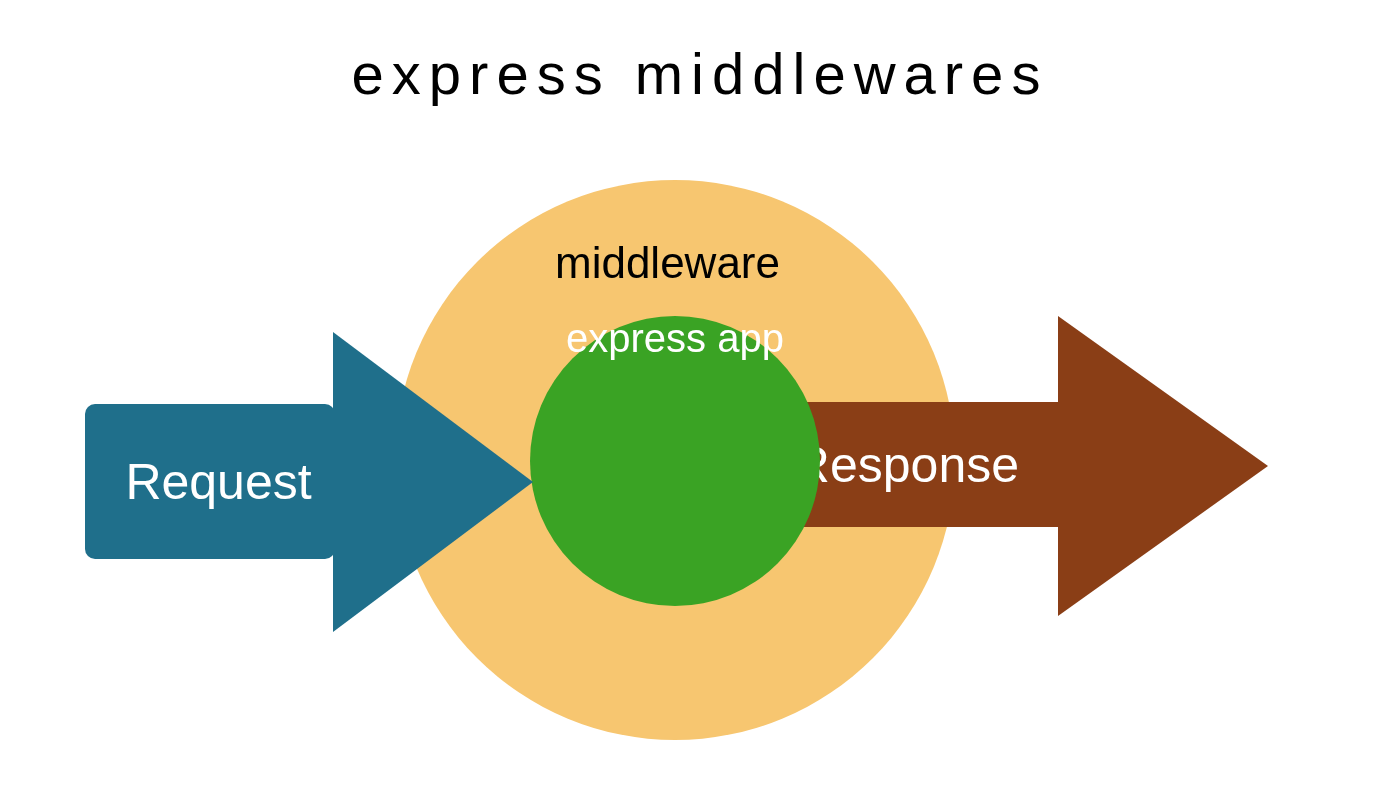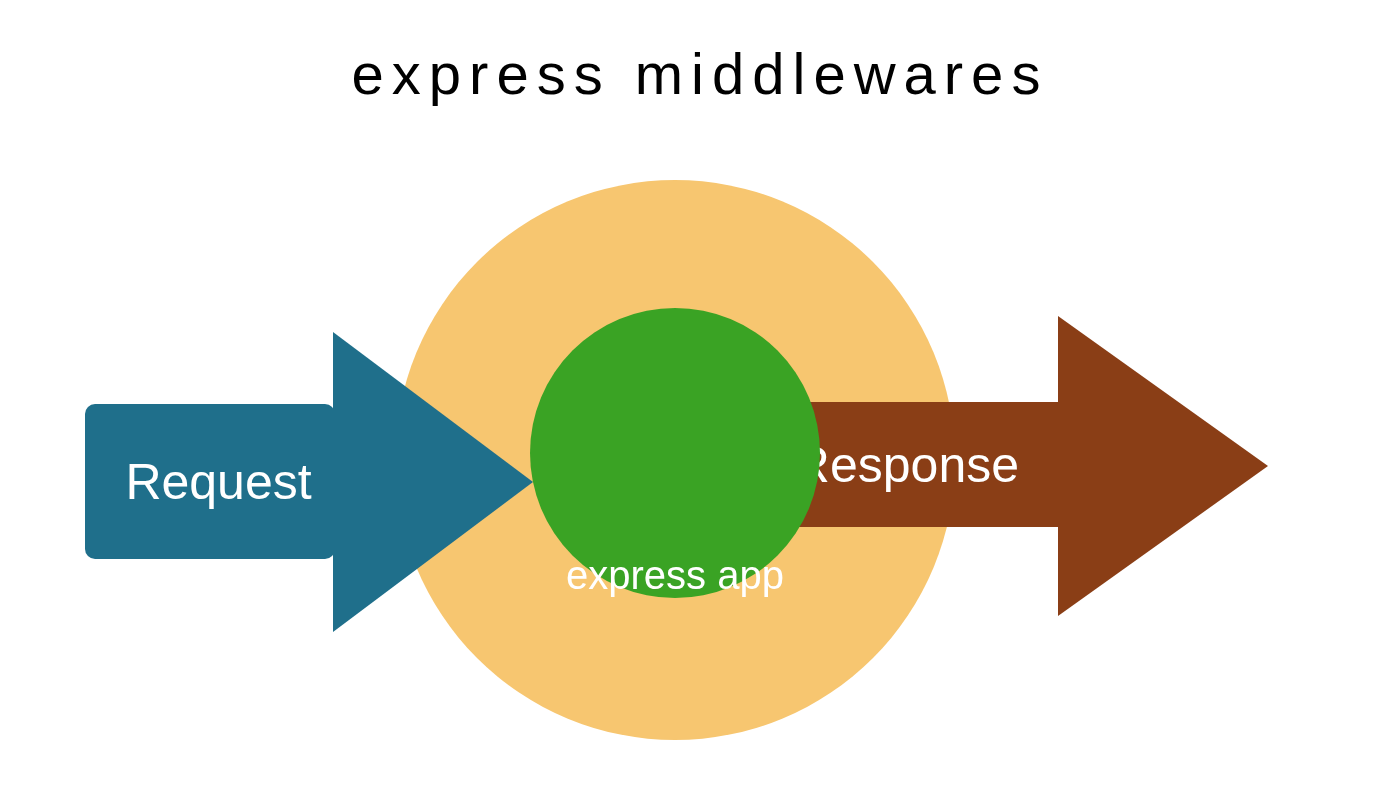--- a/index.html
+++ b/index.html
@@ -35,23 +35,23 @@
       border-radius: 50%;
       left: 395px;
       top: 10px;
     }
     .inner-circle {
       position: absolute;
       width: 290px;
       height: 290px;
       border-radius: 50%;
       left: 530px;
-      top: 138px;
+      top: 146px;
       display: flex;
-      align-items: flex-end;
+      align-items: flex-start;
       justify-content: center;
     }
     .inner-label {
       color: #fff;
       font-size: 40px;
       text-align: center;
     }
     .middleware-label {
       position: absolute;
       left: 555px;
@@ -142,20 +142,21 @@
     <div class="res-rect" style="background:#8a3e16">
       <span class="res-text">Response</span>
     </div>
     <div class="res-tri" style="border-left-color:#8a3e16"></div>
   </div>
 
   <div class="inner-circle" style="background:#3aa324">
     <span class="inner-label">express app</span>
   </div>
 
+  <div class="middleware-label">middleware</div>
 
   <div class="req-arrow">
     <div class="req-rect" style="background:#1f6f8b">
       <span class="req-text">Request</span>
     </div>
     <div class="req-tri" style="border-left-color:#1f6f8b"></div>
   </div>
 
 </div>
 

